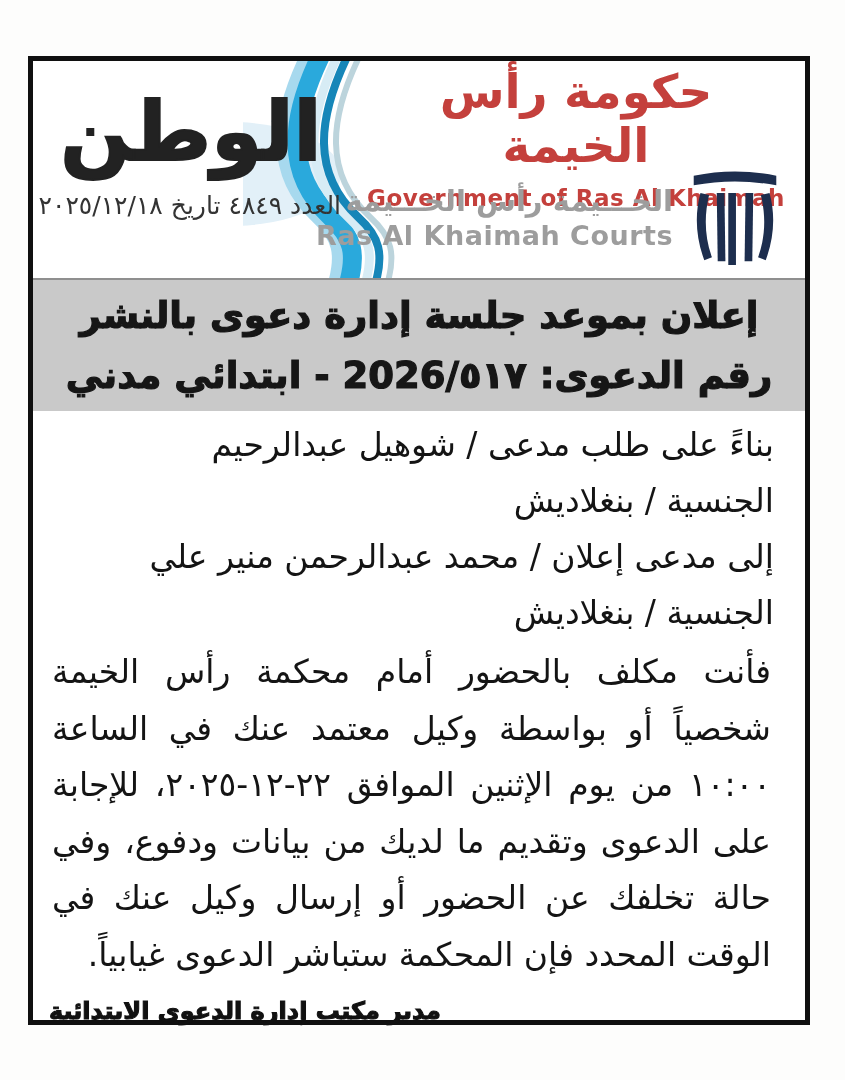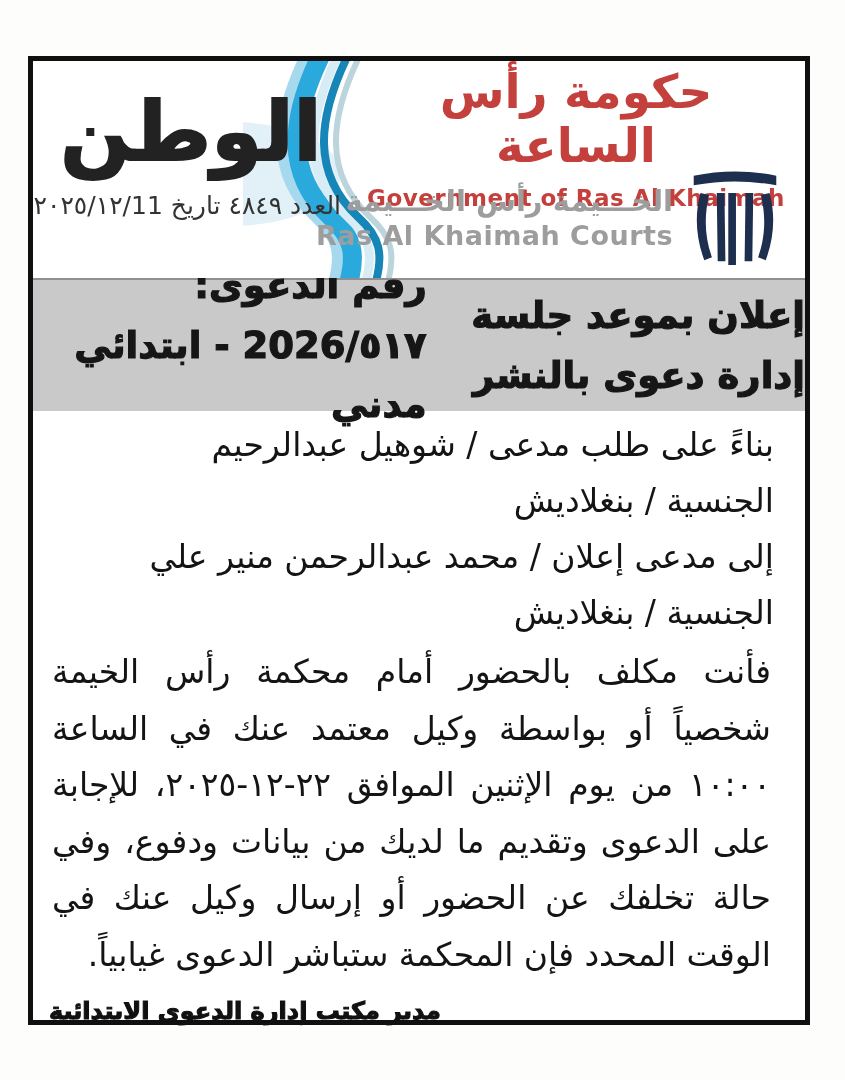--- a/index.html
+++ b/index.html
@@ -27,21 +27,21 @@
           font-family:"DejaVu Serif","DejaVu Sans",serif;}
   .gov-en{font-size:23px;font-weight:bold;color:#c4403c;margin-top:12px;letter-spacing:.5px;}
   .courts-block{position:absolute;right:24px;top:108px;display:flex;align-items:center;z-index:2;}
   .courts-text{text-align:right;margin-right:16px;}
   .courts-ar{font-size:29px;font-weight:bold;color:#9d9d9d;direction:rtl;white-space:nowrap;}
   .courts-en{font-size:27px;font-weight:bold;color:#9d9d9d;margin-top:2px;white-space:nowrap;letter-spacing:.5px;}
   .courts-emblem{width:92px;height:96px;flex:none;}
   
   .banner{
     flex:none;height:131px;background:#c9c9c9;border-top:2px solid #8f8f8f;
-    display:flex;flex-direction:row;justify-content:center;align-items:center;direction:rtl;
+    display:flex;flex-direction:column;justify-content:center;align-items:center;direction:rtl;
   }
   .banner-line{
     font-size:37px;font-weight:bold;color:#161616;line-height:1.62;
     -webkit-text-stroke:1.2px #161616;
   }
   
   .notice-body{flex:1;padding:6px 31px 0 16px;direction:rtl;}
   .intro-line{font-size:33px;line-height:56px;text-align:right;color:#141414;}
   .main-paragraph{font-size:33px;line-height:56.5px;text-align:justify;color:#141414;margin:3px;}
   .signature{
@@ -64,25 +64,25 @@
           <path d="M66,-8 C32,60 28,115 74,158 C96,178 100,195 91,226" stroke="#a7d9ee" stroke-width="13"></path>
           <path d="M80,-8 C46,60 42,115 88,158 C110,178 114,195 105,226" stroke="#2aa9dc" stroke-width="19"></path>
           <path d="M97,-8 C63,60 59,115 105,158 C127,178 131,195 122,226" stroke="#d7ecf5" stroke-width="9"></path>
           <path d="M107,-8 C73,60 69,115 115,158 C137,178 141,195 132,226" stroke="#1686b8" stroke-width="8"></path>
           <path d="M119,-8 C85,60 81,115 127,158 C149,178 153,195 144,226" stroke="#bcd4dc" stroke-width="6"></path>
         </g>
       </svg>
 
       <div class="masthead">
         <div class="masthead-title">الوطن</div>
-        <div class="issue-line">العدد ٤٨٤٩ تاريخ ٢٠٢٥/١٢/11</div>
+        <div class="issue-line">العدد ٤٨٤٩ تاريخ ٢٠٢٥/١٢/١٨</div>
       </div>
 
       <div class="gov-block">
-        <div class="gov-ar">حكومة رأس الساعة</div>
+        <div class="gov-ar">حكومة رأس الخيمة</div>
         <div class="gov-en">Government of Ras Al Khaimah</div>
       </div>
 
       <div class="courts-block">
         <div class="courts-text">
           <div class="courts-ar">الخـــيمة رأس الخـــيمة</div>
           <div class="courts-en">Ras Al Khaimah Courts</div>
         </div>
         <svg class="courts-emblem" viewBox="0 0 92 100" aria-hidden="true">
           <g fill="#1d2e4e">

